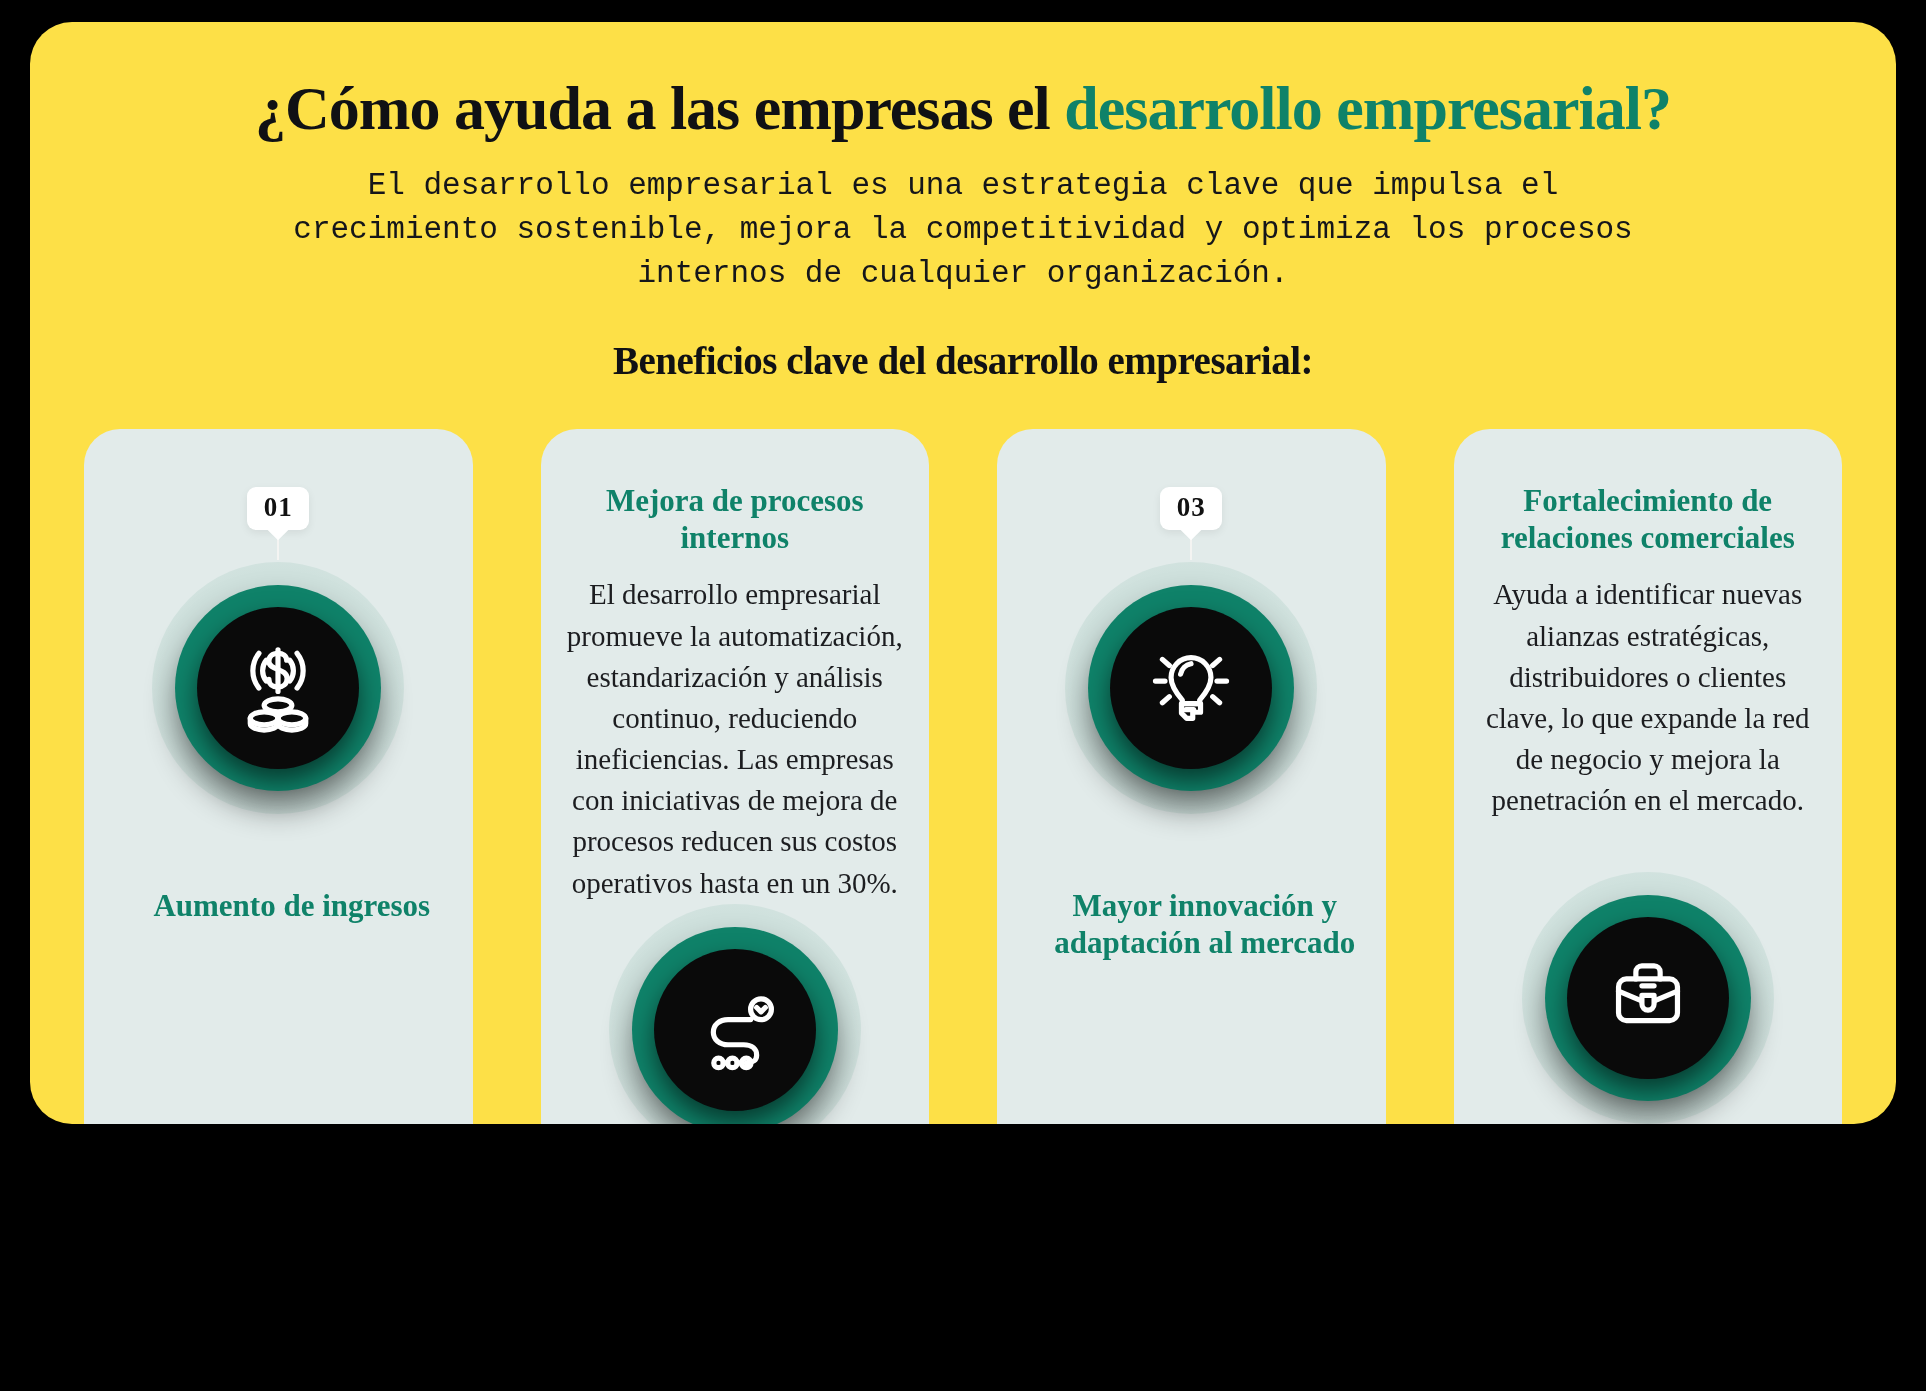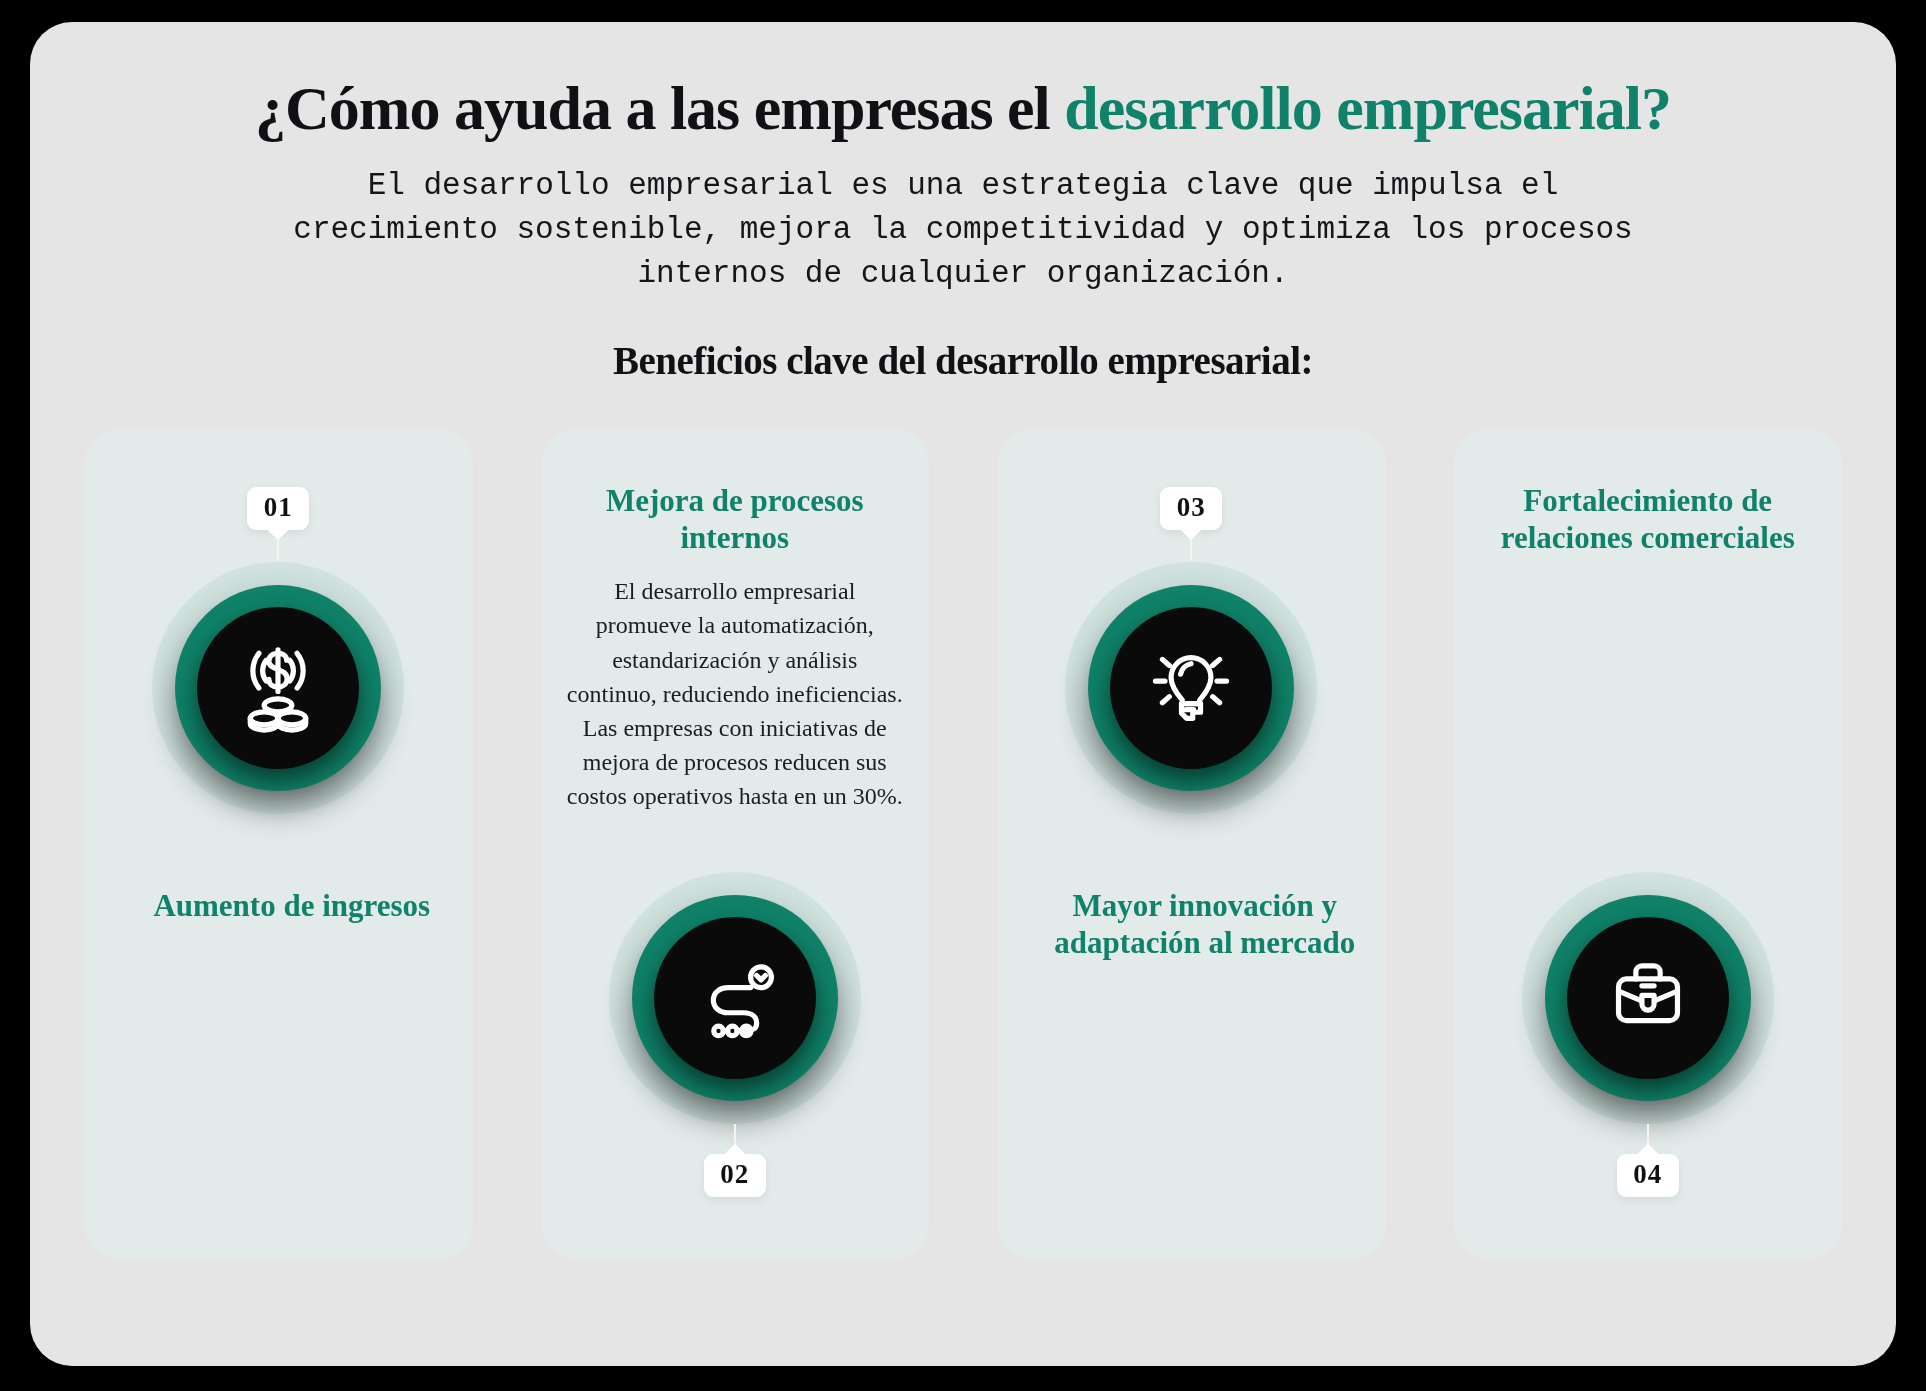--- a/index.html
+++ b/index.html
@@ -4,22 +4,22 @@
 <style>
   * { margin:0; padding:0; box-sizing:border-box; }
   html,body { width:1926px; height:1391px; }
   body {
     background:#000;
     font-family:"Liberation Serif", serif;
     overflow:hidden;
   }
   .frame {
     position:absolute; left:30px; top:22px;
-    width:1866px; height:1344px;
-    background:#e5e5e5;
+    width:1866px; height:1102px;
+    background:#fde047;
     border-radius:42px;
     overflow:hidden;
   }
   
   .page-title {
     margin-top:52px;
     text-align:center;
     font-size:62px; font-weight:700;
     letter-spacing:-1px;
     color:#101114;
@@ -105,21 +105,21 @@
   
   .card-title {
     text-align:center;
     font-size:31px; font-weight:700;
     color:#0f8269;
     line-height:1.18;
   }
   .card-body {
     margin-top:18px;
     text-align:center;
-    font-size:24px;
+    font-size:29px;
     color:#1c1d20;
     line-height:1.42;
   }
   
   .card--icon-top .badge-group { margin-top:24px; }
   .card--icon-top .halo        { margin-top:2px; }
   .card--icon-top .card-title  { margin-top:74px;margin-left:27px; }
   .card--text-top .card-title  { margin-top:20px; }
   .card--text-top .halo        { margin-top:auto; }
   .card--text-top .badge-group { margin-bottom:28px; }
@@ -210,20 +210,21 @@
               <path d="M93 77 l-8 -7"></path>
             </svg>
           </div>
         </div>
       </div>
       <h3 class="card-title">Mayor innovación y adaptación al mercado</h3>
     </div>
 
     <div class="card card--text-top">
       <h3 class="card-title">Fortalecimiento de relaciones comerciales</h3>
+      <p class="card-body">Ayuda a identificar nuevas alianzas estratégicas, distribuidores o clientes clave, lo que expande la red de negocio y mejora la penetración en el mercado.</p>
       <div class="halo">
         <div class="ring">
           <div class="core">
             <svg viewBox="0 0 120 120">
               <path d="M46 38 v-8 a7 7 0 0 1 7 -7 h14 a7 7 0 0 1 7 7 v8"></path>
               <rect x="26" y="38" width="68" height="48" rx="9"></rect>
               <path d="M26 52 L52 63"></path>
               <path d="M94 52 L68 63"></path>
               <path d="M53 57 h14 v10 a7 7 0 0 1 -14 0 z"></path>
               <path d="M53 46 h14" stroke-width="7"></path>

